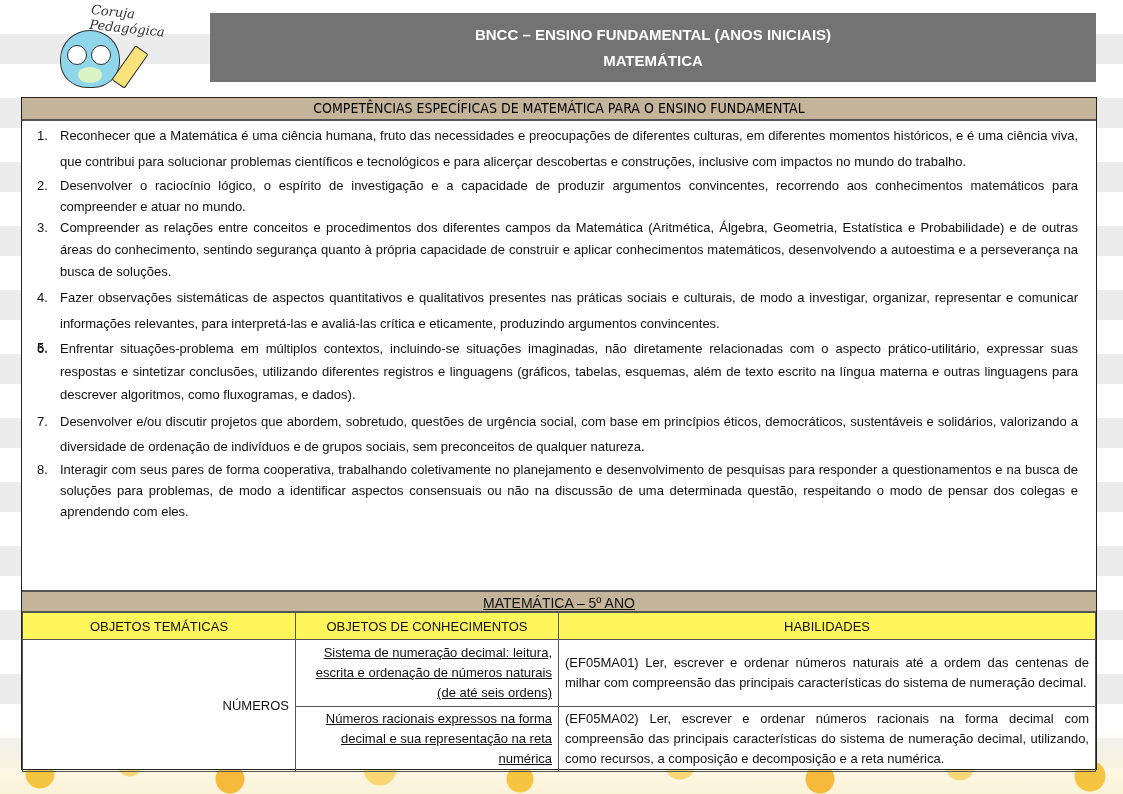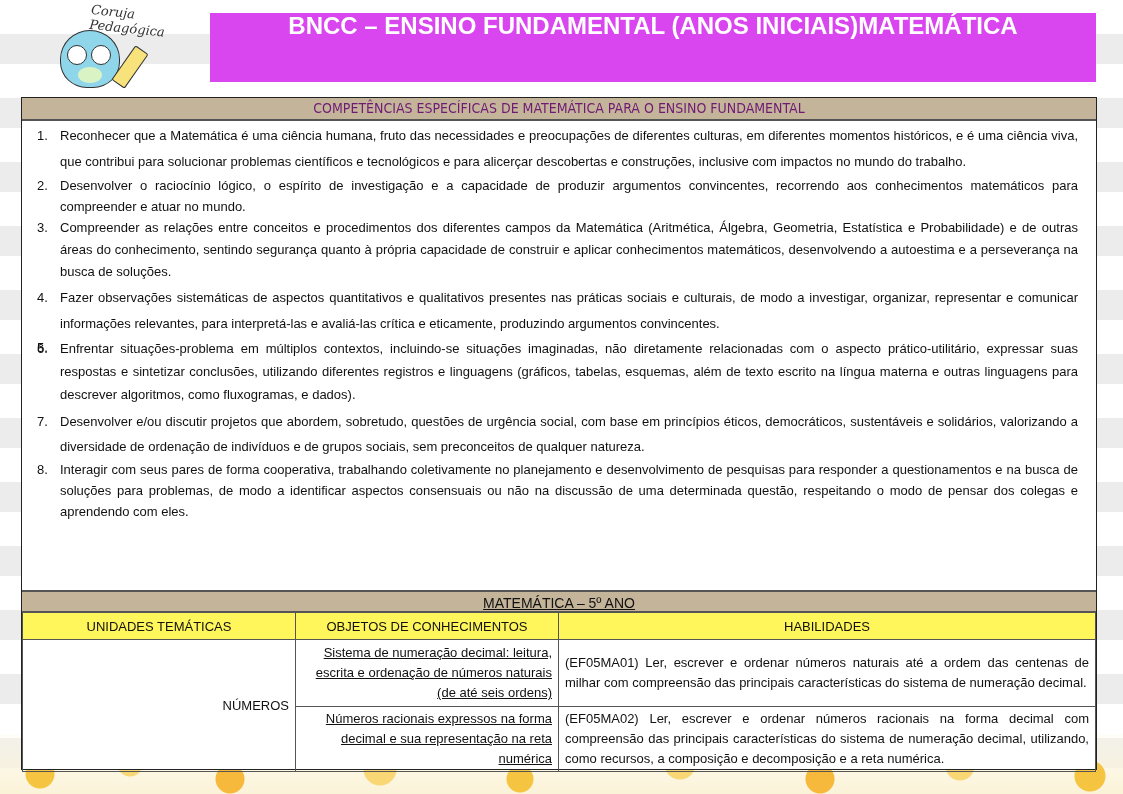--- a/index.html
+++ b/index.html
@@ -35,31 +35,31 @@
   }
   .owl .eye { position: absolute; top: 14px; width: 18px; height: 18px; background: #fff; border: 1.5px solid #333; border-radius: 50%; }
   .owl .eye.l { left: 6px; } .owl .eye.r { left: 30px; }
   .owl .belly { position: absolute; left: 17px; top: 36px; width: 24px; height: 16px; background: #d9f3c5; border-radius: 50%; }
   .pencil {
     position: absolute; left: 70px; top: 40px; width: 14px; height: 40px;
     background: #f7e27c; border: 1.5px solid #333; transform: rotate(35deg); border-radius: 2px;
   }
   .header-bar {
     position: absolute; left: 210px; top: 13px; width: 886px; height: 69px;
-    background: #d946ef; color: #ffffff; text-align: center;
-    font-weight: bold; font-size: 24px; line-height: 26px;
-    display: flex; flex-direction: row; justify-content: center;
+    background: #737373; color: #ffffff; text-align: center;
+    font-weight: bold; font-size: 15px; line-height: 26px;
+    display: flex; flex-direction: column; justify-content: center;
   }
   .doc {
     position: absolute; left: 21px; top: 97px; width: 1076px; height: 673px;
     border: 1px solid #222; background: #ffffff; box-sizing: border-box;
   }
   .comp-head {
     background: #c4b59a; height: 21px; line-height: 21px; text-align: center;
-    font-size: 14px; color: #701a75; border-bottom: 2px solid #555;
+    font-size: 14px; color: #000000; border-bottom: 2px solid #555;
     font-family: "DejaVu Sans Condensed", "Liberation Sans Narrow", "Liberation Sans", sans-serif;
   }
   .comp-list { margin: 0; padding: 2px 18px 0 38px; list-style: none; }
   .comp-list li {
     position: relative; font-size: 13px; color: #111; text-align: justify;
     line-height: 22px;
   }
   .comp-list li.tight { line-height: 21px; }
   .comp-list li .num { position: absolute; left: -23px; }
   .grade-head {
@@ -111,21 +111,21 @@
     <li class="tight" style="line-height:23px;"><span class="num">6.</span><span>Enfrentar situações-problema em múltiplos contextos, incluindo-se situações imaginadas, não diretamente relacionadas com o aspecto prático-utilitário, expressar suas respostas e sintetizar conclusões, utilizando diferentes registros e linguagens (gráficos, tabelas, esquemas, além de texto escrito na língua materna e outras linguagens para descrever algoritmos, como fluxogramas, e dados).</span></li>
     <li style="line-height:25px;margin-top:3px;"><span class="num">7.</span><span>Desenvolver e/ou discutir projetos que abordem, sobretudo, questões de urgência social, com base em princípios éticos, democráticos, sustentáveis e solidários, valorizando a diversidade de ordenação de indivíduos e de grupos sociais, sem preconceitos de qualquer natureza.</span></li>
     <li class="tight"><span class="num">8.</span><span>Interagir com seus pares de forma cooperativa, trabalhando coletivamente no planejamento e desenvolvimento de pesquisas para responder a questionamentos e na busca de soluções para problemas, de modo a identificar aspectos consensuais ou não na discussão de uma determinada questão, respeitando o modo de pensar dos colegas e aprendendo com eles.</span></li>
   </ol>
 
   <div class="grade-head">MATEMÁTICA – 5º ANO</div>
 
   <table class="skills">
     <thead>
       <tr>
-        <th>UNIDADES TEMÁTICAS</th>
+        <th>OBJETOS TEMÁTICAS</th>
         <th>OBJETOS DE CONHECIMENTOS</th>
         <th>HABILIDADES</th>
       </tr>
     </thead>
     <tbody>
       <tr style="height:67px;">
         <td class="unit" rowspan="2">NÚMEROS</td>
         <td class="obj">Sistema de numeração decimal: leitura, escrita e ordenação de números naturais (de até seis ordens)</td>
         <td class="hab">(EF05MA01) Ler, escrever e ordenar números naturais até a ordem das centenas de milhar com compreensão das principais características do sistema de numeração decimal.</td>
       </tr>

